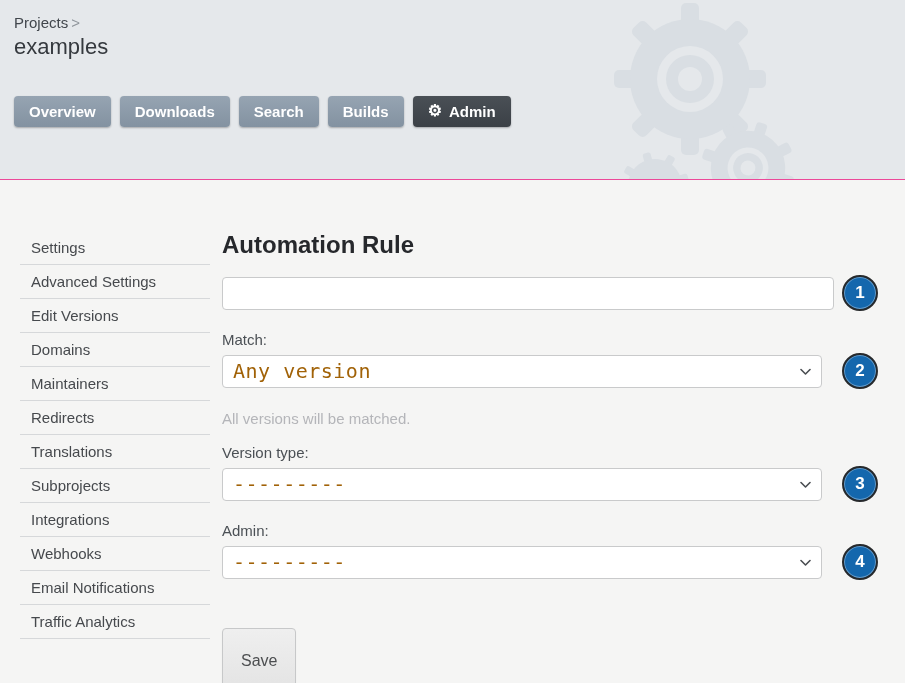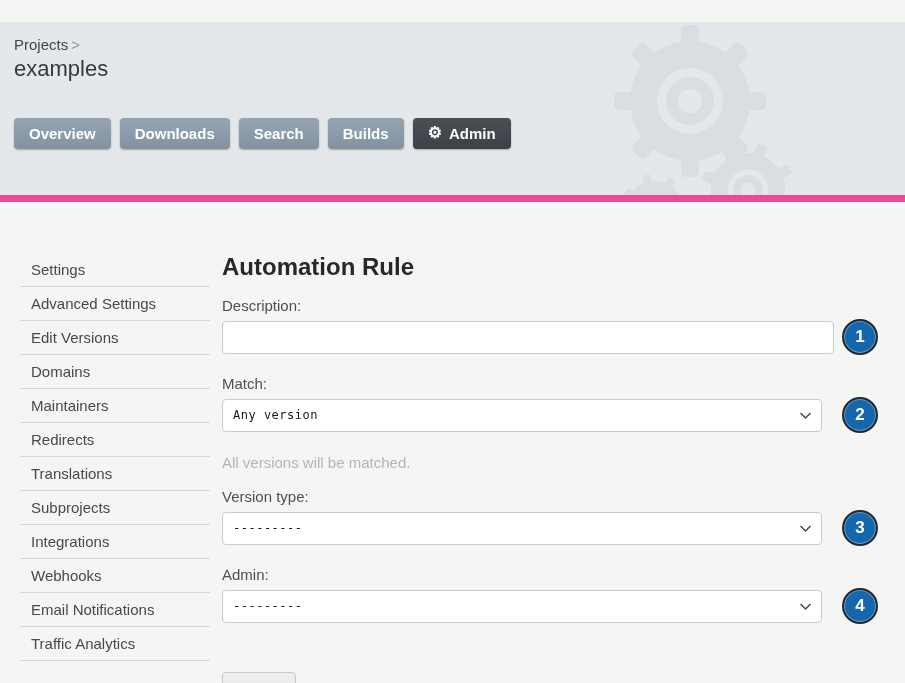--- a/index.html
+++ b/index.html
@@ -1,20 +1,20 @@
 <!DOCTYPE html>
 <html><head>
 <meta charset="utf-8">
 <style>
   * { margin:0; padding:0; box-sizing:border-box; }
   body { font-family:"Liberation Sans", sans-serif; background:#ffffff; }
   .screen { width:905px; height:683px; overflow:hidden; background:#f5f5f4; position:relative; }
 
   
-  .header { position:relative; height:180px; background:#e5e8eb; border-bottom:7px solid #ec4899; overflow:hidden; padding:14px 0 0 14px;margin-top:22px; }
+  .header { position:relative; height:180px; background:#e5e8eb; border-bottom:1px solid #ec4899; overflow:hidden; padding:14px 0 0 14px; }
   .gears-svg { position:absolute; top:0; left:545px; pointer-events:none; }
   .breadcrumb { position:relative; font-size:15px; color:#41464c; z-index:2; }
   .breadcrumb .sep { color:#8f959b; margin-left:3px; }
   .project-title { position:relative; font-size:22px; font-weight:normal; color:#35393e; margin-top:3px; z-index:2; }
   .tabs { position:absolute; left:14px; top:96px; display:flex; gap:9px; z-index:2; }
   .tab { display:flex; gap:7px; padding:7px 15px; font-size:15px; font-weight:bold; color:#ffffff;
          background:linear-gradient(#96a4b2,#8392a1); border-radius:4px; box-shadow:0 1px 2px rgba(0,0,0,.28); cursor:pointer; }
   .tab.admin { background:linear-gradient(#4a5056,#3b4046); }
   .tab .gear-glyph { font-size:16px; line-height:1; }
 
@@ -33,21 +33,21 @@
   .main { margin-left:12px; width:700px; }
   .page-title { font-size:24px; font-weight:bold; color:#26282c; margin-bottom:16px; }
   .frow { margin-bottom:20px; }
   .frow .flabel { display:block; font-size:15px; color:#4b5055; margin-bottom:5px; }
   .ctl-line { display:flex; align-items:center; }
   .ctl-wrap { width:612px; }
   input.text-input { width:100%; height:33px; border:1px solid #c9cacb; border-radius:4px; background:#fff; padding:0 8px;
                      font-size:15px; font-family:"Liberation Sans", sans-serif; color:#333; outline:none; }
   .select { position:relative; width:600px; height:33px; border:1px solid #c9cacb; border-radius:4px; background:#fff;
             display:flex; align-items:center; padding:0 30px 0 10px; cursor:pointer; }
-  .select .sel-value { font-family:"DejaVu Sans Mono", monospace; font-size:12px; color:#0f172a; letter-spacing:.5px;
+  .select .sel-value { font-family:"DejaVu Sans Mono", monospace; font-size:20px; color:#a16207; letter-spacing:.5px;
                        white-space:nowrap; overflow:hidden; }
   .select .chev { position:absolute; right:10px; top:12px; }
   .badge { width:36px; height:36px; margin-left:8px; flex:none; border-radius:50%; background:#1467ad; border:2px solid #26292c;
            box-shadow:inset 0 0 0 1px rgba(255,255,255,.35); color:#fff; font-weight:bold; font-size:17px;
            display:flex; align-items:center; justify-content:center; }
   .help-text { margin-top:21px; font-size:15px; color:#b4b5b9; }
   .frow.match { margin-bottom:17px; }
   .save-btn { margin-top:28px; padding:23px 18px; font-size:16px; font-family:"Liberation Sans", sans-serif; color:#4c4e50;
               background:linear-gradient(#efefef,#e3e3e3); border:1px solid #c7c8c9; border-radius:4px;
               box-shadow:0 1px 1px rgba(0,0,0,.08); cursor:pointer; }
@@ -154,21 +154,20 @@
         <li>Email Notifications</li>
         <li>Traffic Analytics</li>
       </ul>
     </div>
 
     <div class="main">
       <div class="page-title">Automation Rule</div>
 
       
       <div class="frow">
-        <label class="flabel">Description:</label>
         <div class="ctl-line">
           <div class="ctl-wrap">
             <input class="text-input" type="text" value="" style="">
           </div>
           <div class="badge">1</div>
         </div>
       </div>
 
       
       <div class="frow match">

